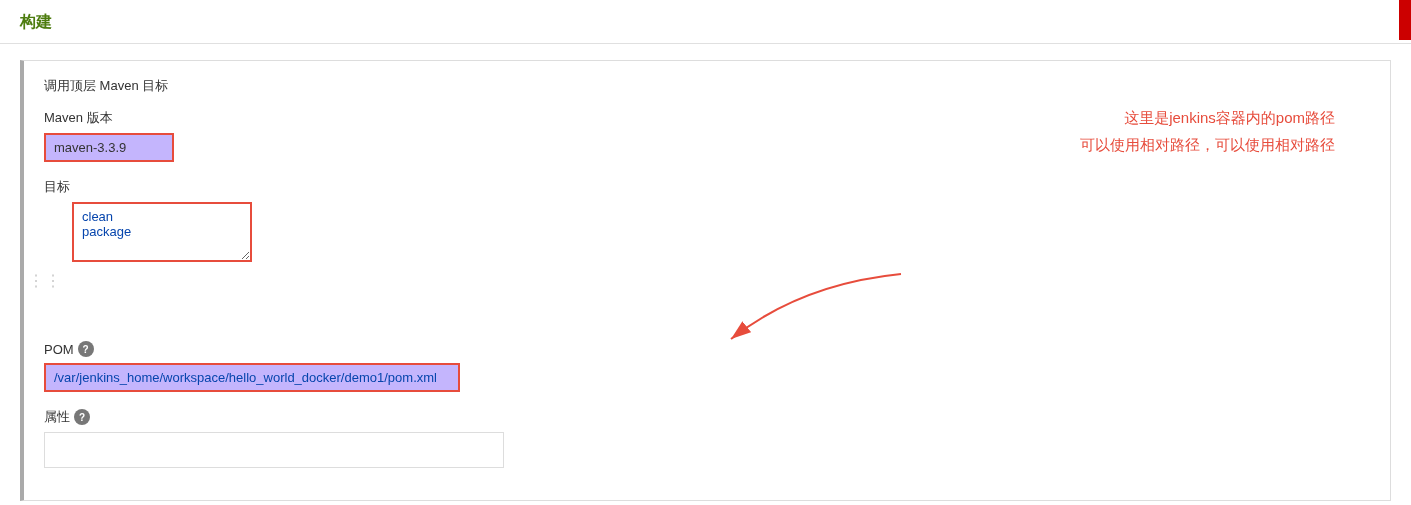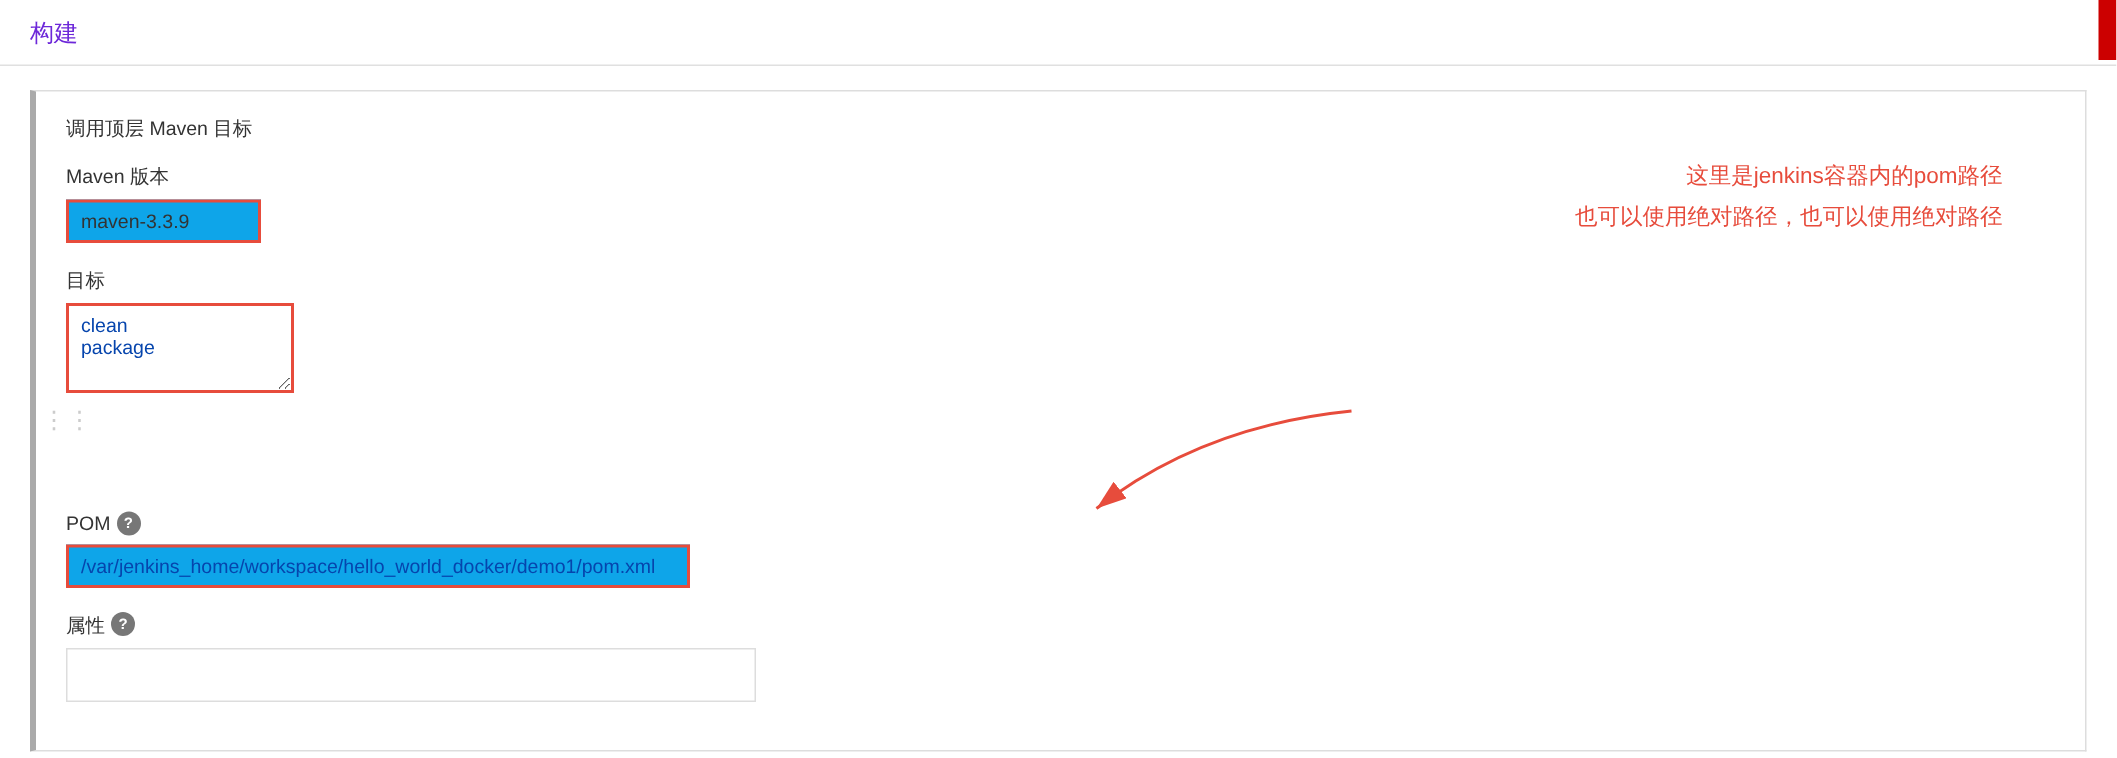--- a/index.html
+++ b/index.html
@@ -13,22 +13,22 @@
       width: 1411px;
       min-height: 505px;
       background: #fff;
       position: relative;
     }
     
     .section-header {
       padding: 12px 20px 10px 20px;
       border-bottom: 1px solid #e0e0e0;
       font-size: 16px;
-      font-weight: normal;
-      color: #6d28d9;
+      font-weight: bold;
+      color: #4d7c0f;
     }
     .red-accent {
       position: absolute;
       top: 0;
       right: 0;
       width: 12px;
       height: 40px;
       background: #cc0000;
     }
     .content-area {
@@ -47,20 +47,21 @@
       font-size: 13px;
       font-weight: normal;
       color: #333;
       margin-bottom: 14px;
     }
     .field-label {
       font-size: 13px;
       color: #333;
       margin-bottom: 6px;
       display: flex;
+      align-items: center;
       gap: 4px;
     }
     .help-icon {
       display: inline-flex;
       align-items: center;
       justify-content: center;
       width: 16px;
       height: 16px;
       border-radius: 50%;
       background: #777;
@@ -68,34 +69,35 @@
       font-size: 10px;
       font-weight: bold;
       cursor: pointer;
     }
     .field-input {
       border: 2px solid #e74c3c;
       padding: 5px 8px;
       font-size: 13px;
       color: #333;
       outline: none;
-      background: #0ea5e9;
+      background: #c4b5fd;
     }
     .maven-version-input {
       width: 130px;
     }
     .goals-textarea {
-      width: 152px;
+      width: 180px;
       height: 60px;
       resize: vertical;
       font-size: 13px;
       border: 2px solid #e74c3c;
       padding: 5px 8px;
       color: #0645ad;
       font-family: "Microsoft YaHei", Arial, sans-serif;
+      margin-left: 28px;
     }
     .pom-input {
       width: 416px;
       border: 2px solid #e74c3c;
       padding: 5px 8px;
       font-size: 13px;
       color: #0645ad;
     }
     .field-section {
       margin-bottom: 16px;
@@ -175,21 +177,21 @@
           <span class="help-icon">?</span>
         </div>
         <div style="border:1px solid #ddd; width:460px; height:36px; background:#fff;"></div>
       </div>
 
     </div>
 
     <div class="annotation-area">
       <div class="annotation-text">
         <div>这里是jenkins容器内的pom路径</div>
-        <div>也可以使用绝对路径，也可以使用绝对路径</div>
+        <div>可以使用相对路径，可以使用相对路径</div>
       </div>
     </div>
 
     <div style="position:absolute; right: 490px; top: 220px; pointer-events:none;">
       <svg width="220" height="90">
         <defs>
           <marker id="arrowhead" markerWidth="10" markerHeight="7" refX="10" refY="3.5" orient="auto">
             <polygon points="0 0, 10 3.5, 0 7" fill="#e74c3c"></polygon>
           </marker>
         </defs>

